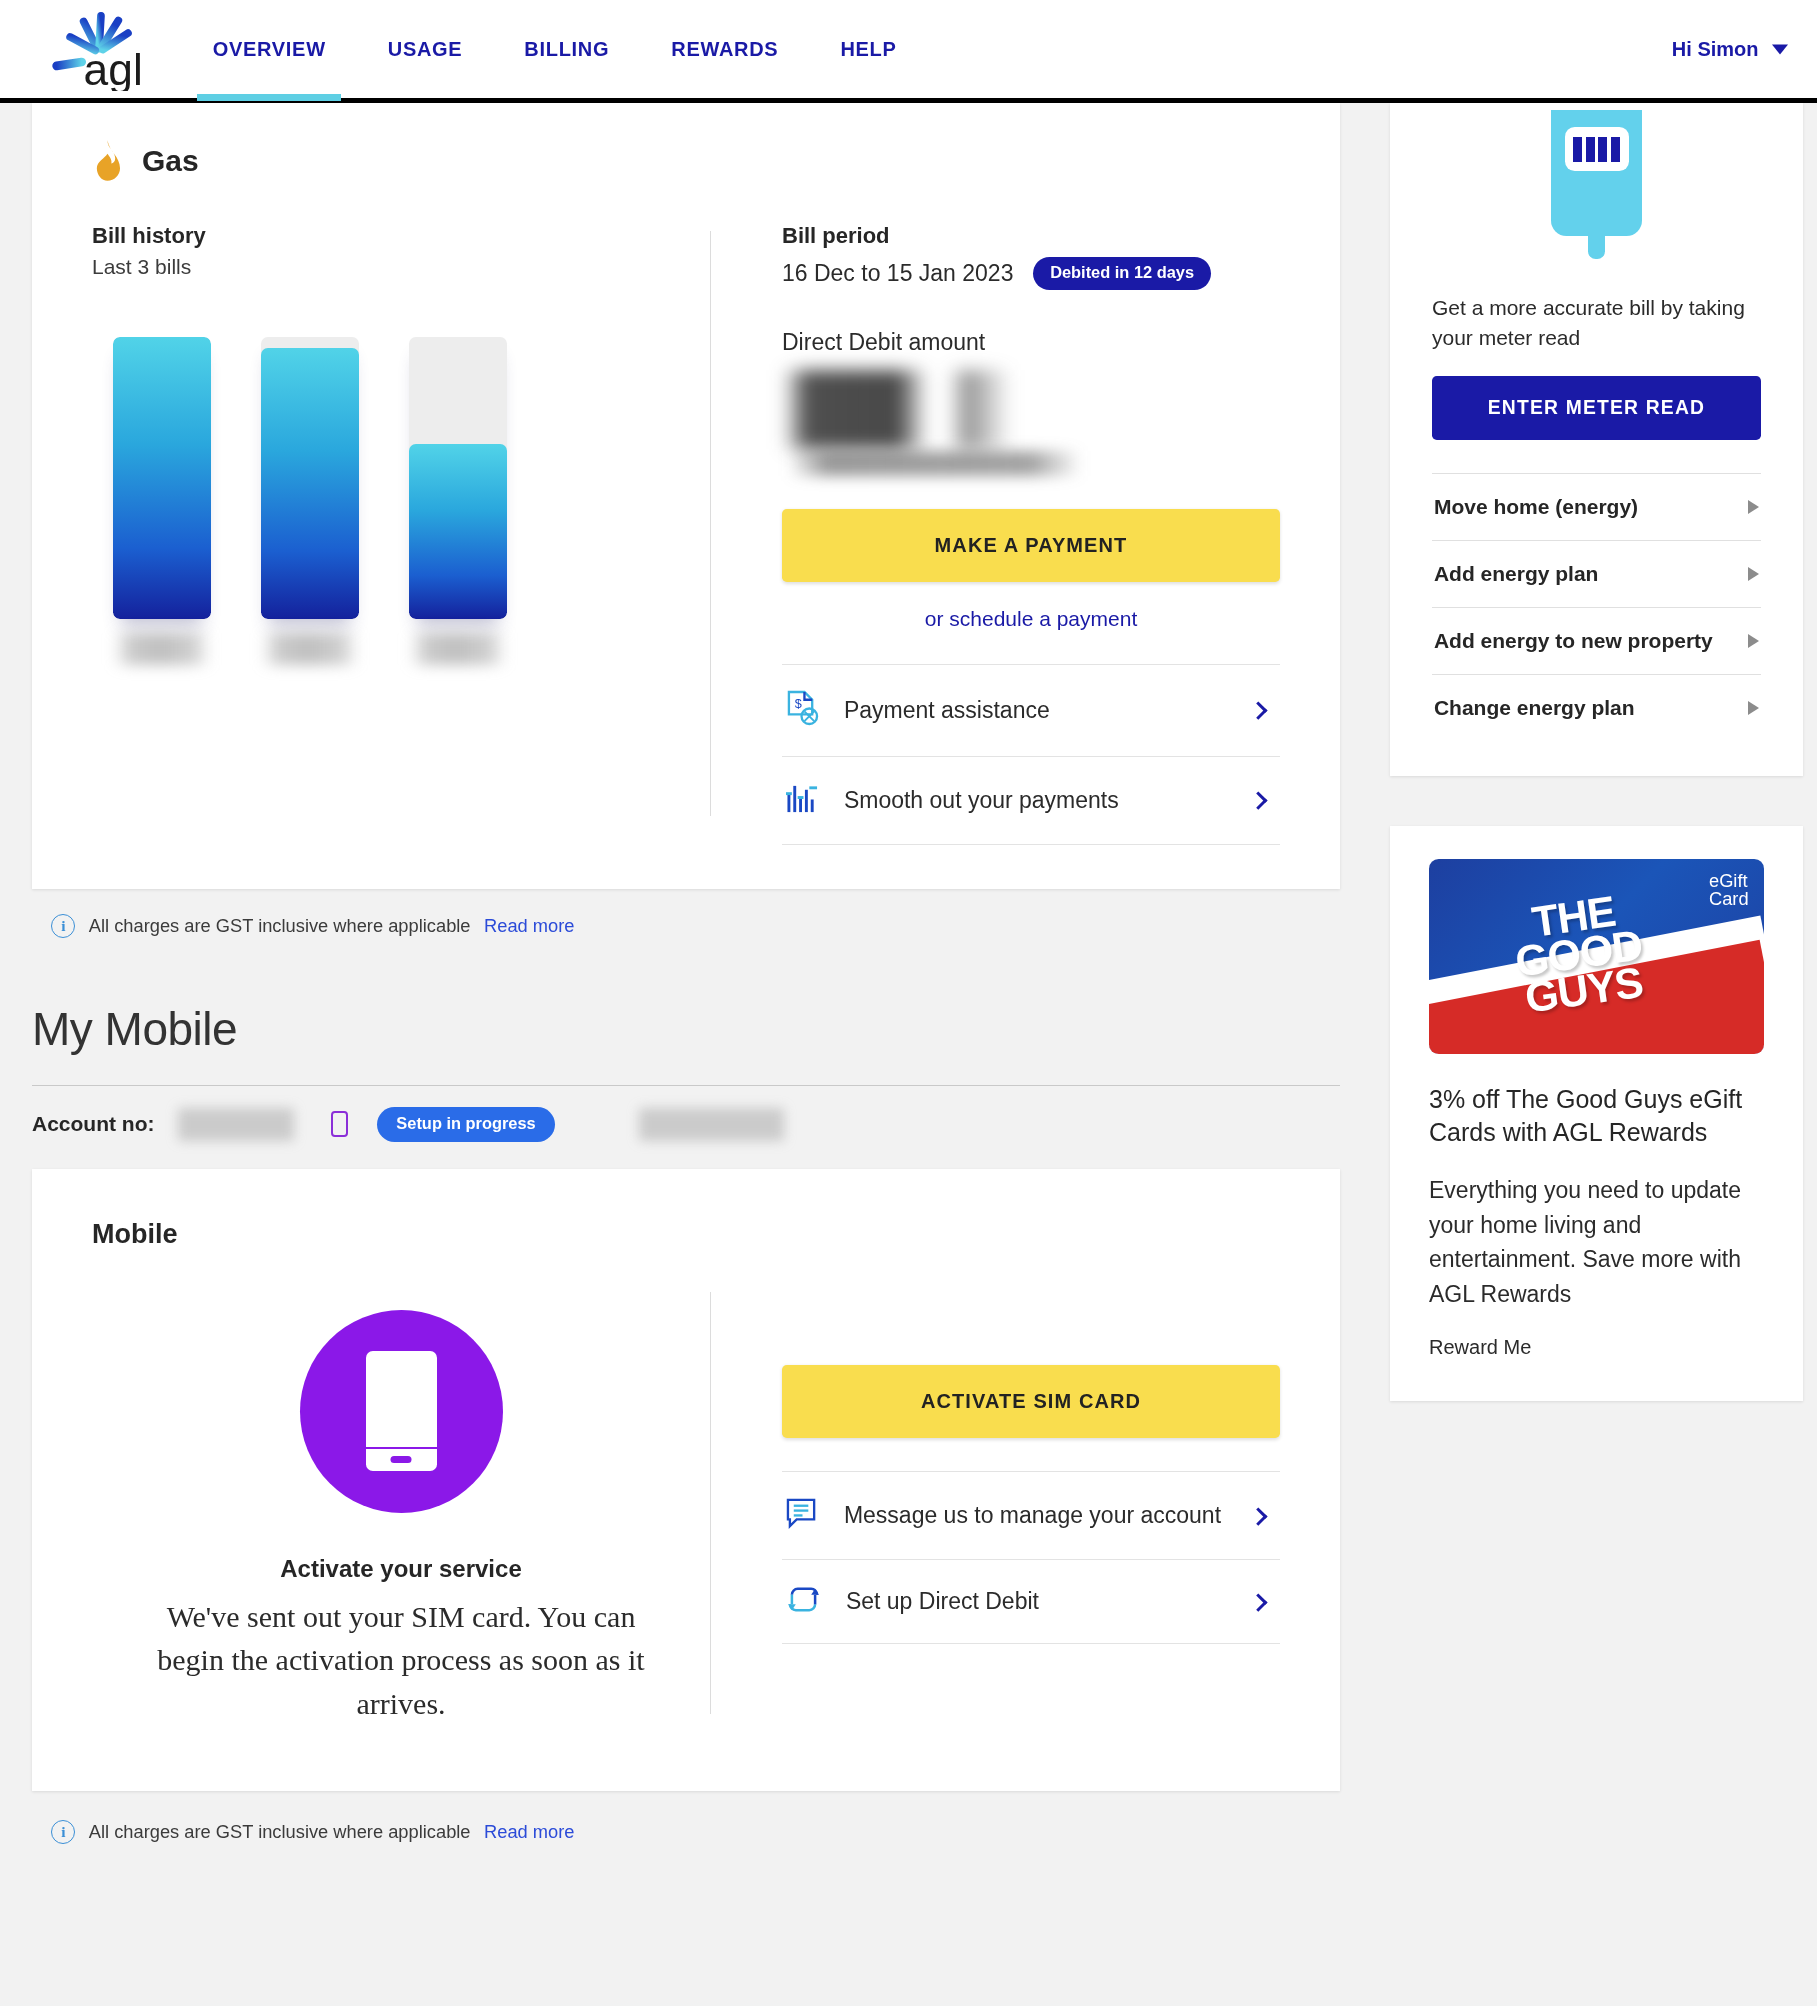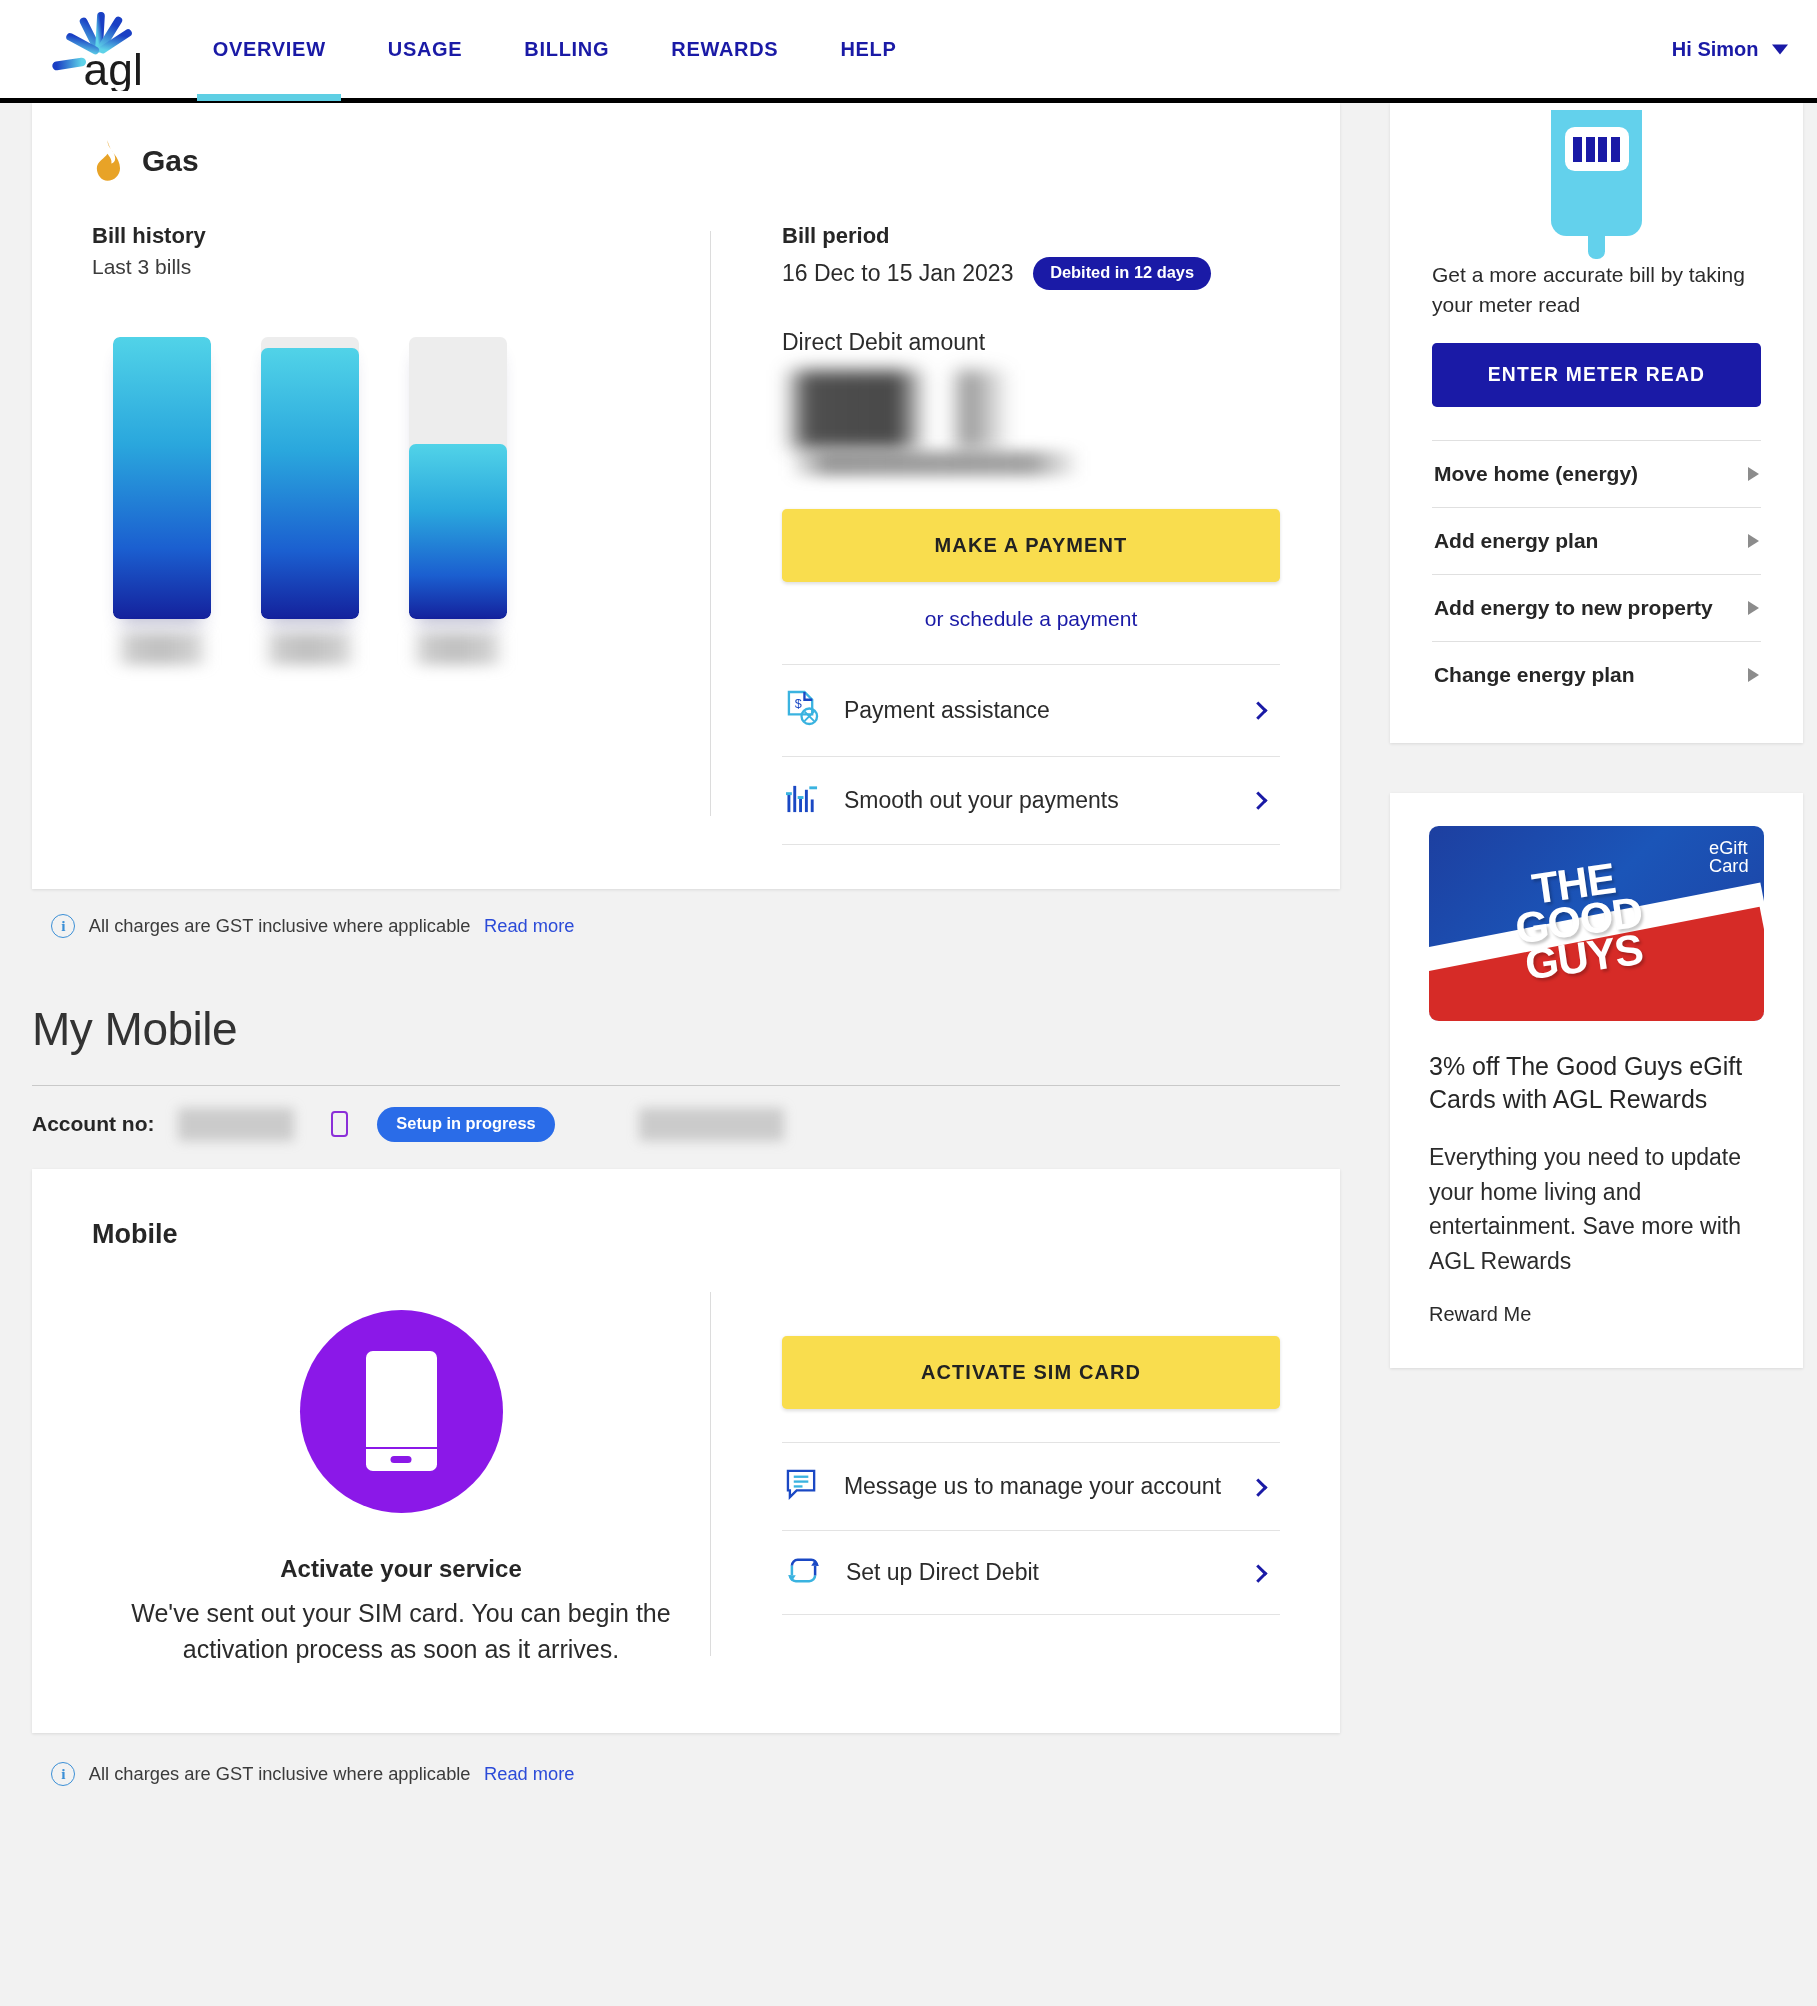--- a/index.html
+++ b/index.html
@@ -307,21 +307,21 @@
     background: #8b18e8;
   }
   .phone-glyph::before {
     content: "";
     position: absolute;
     left: 0; right: 0; bottom: 22px;
     height: 2.4px;
     background: #8b18e8;
   }
   .mob-h { font-size: 24px; font-weight: 700; color: #262626; }
-  .mob-p { font-size: 25px; color: #2b2b2b; line-height: 1.45; margin-top: 11.6px; }
+  .mob-p { font-size: 30px; color: #2b2b2b; line-height: 1.45; margin-top: 11.6px; font-family: Liberation Serif, serif; }
 
   
   .side-card { padding: 0 42px 35px 42px; margin-bottom: 50px; }
   .meter-icon-wrap { display: flex; justify-content: center; padding-top: 0; height: 154px; align-items: flex-end;}
   .meter {
     width: 122px; height: 147px;
     position: relative;
     margin-top: -33px;
   }
   .meter-body {
@@ -337,21 +337,21 @@
     display: flex; align-items: center; justify-content: center; gap: 3.9px;
   }
   .meter-digit { width: 8.7px; height: 25px; background: #1a1aa6; }
   .meter-spout {
     position: absolute; left: 52px; top: 124px;
     width: 17.4px; height: 25px;
     background: #63d1ec; border-radius: 0 0 7.7px 7.7px;
   }
   .side-text {
     font-size: 21px; color: #2b2b2b; line-height: 1.42;
-    margin-top: 3px;
+    margin-top: 36px;
   }
   .btn-blue {
     display: block; width: 100%;
     background: #1a1aa6; color: #fff;
     border: none; border-radius: 4.8px;
     font-size: 19.3px; font-weight: 700; letter-spacing: 1.2px;
     padding: 21px 0; margin-top: 23px;
     cursor: pointer; font-family: inherit;
   }
   .side-links { margin-top: 33px; }

